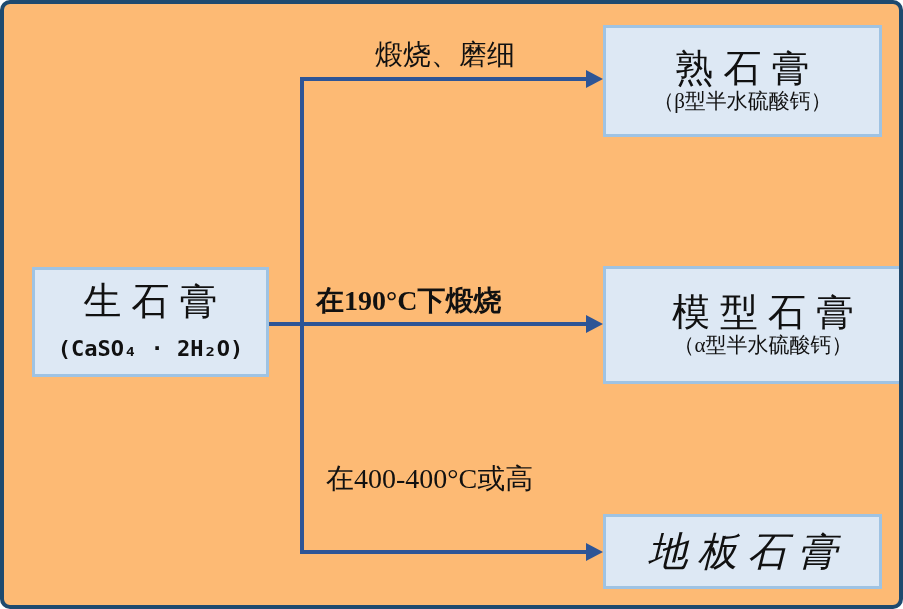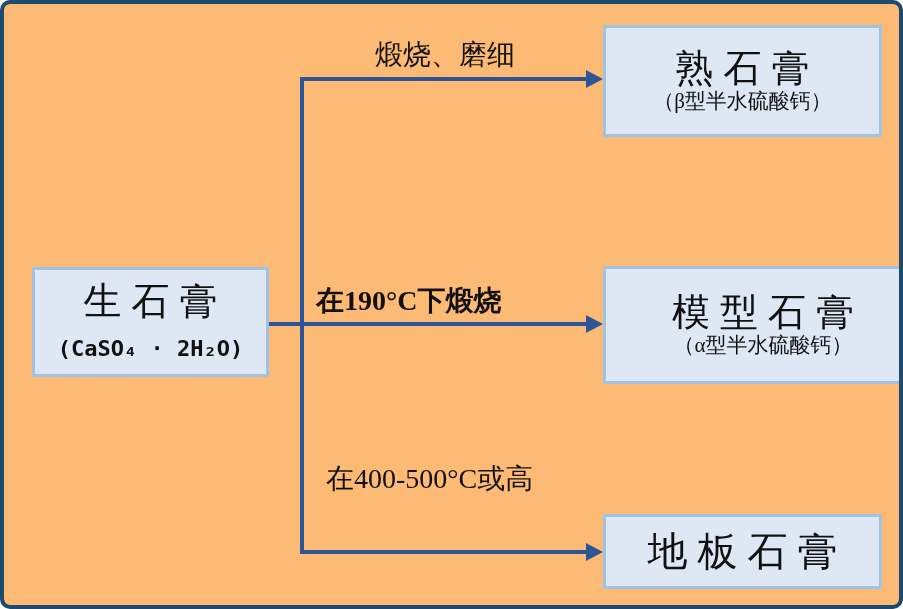--- a/index.html
+++ b/index.html
@@ -44,21 +44,21 @@
     font-family: "DejaVu Sans Mono", monospace;
     font-weight: bold;
     font-size: 22px;
     line-height: 1.2;
     margin-top: 13px;
     white-space: nowrap;
   }
   #node-source   { left: 28px;  top: 263px; width: 237px; height: 110px; align-items: center; }
   #node-top      { left: 599px; top: 21px;  width: 279px; height: 112px; justify-content: center; }
   #node-middle   { left: 599px; top: 262px; width: 320px; height: 118px; }
-  #node-bottom   { left: 599px; top: 510px; width: 279px; height: 75px; }
+  #node-bottom   { left: 599px; top: 510px; width: 279px; height: 75px; font-style: italic; }
   #node-bottom .node-title { font-size: 40px; }
 
   
   .line {
     position: absolute;
     background: #2e5596;
   }
   #trunk-vline   { left: 296px; top: 73px;  width: 4px;   height: 477px; }
   #hline-top     { left: 296px; top: 73px;  width: 287px; height: 4px; }
   #hline-middle  { left: 265px; top: 318px; width: 318px; height: 4px; }
@@ -96,21 +96,21 @@
   <div class="line" id="hline-top"></div>
   <div class="line" id="hline-middle"></div>
   <div class="line" id="hline-bottom"></div>
   <div class="arrow-head" id="arrow-head-top"></div>
   <div class="arrow-head" id="arrow-head-middle"></div>
   <div class="arrow-head" id="arrow-head-bottom"></div>
 
   <div class="cond" id="cond-top">煅烧、磨细</div>
   <div class="cond" id="cond-middle">在190°C下煅烧</div>
   <div class="cond" id="cond-bottom">
-    <div>在400-500°C或高</div>
+    <div>在400-400°C或高</div>
   </div>
 
   <div class="node" id="node-source">
     <div class="node-title">生石膏</div>
     <div class="node-formula">(CaSO₄ · 2H₂O)</div>
   </div>
 
   <div class="node" id="node-top">
     <div class="node-title">熟石膏</div>
     <div class="node-subtitle">（β型半水硫酸钙）</div>

